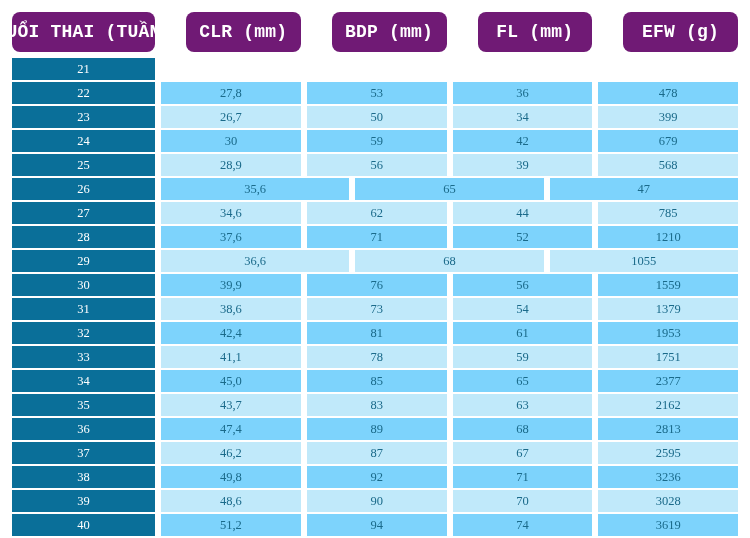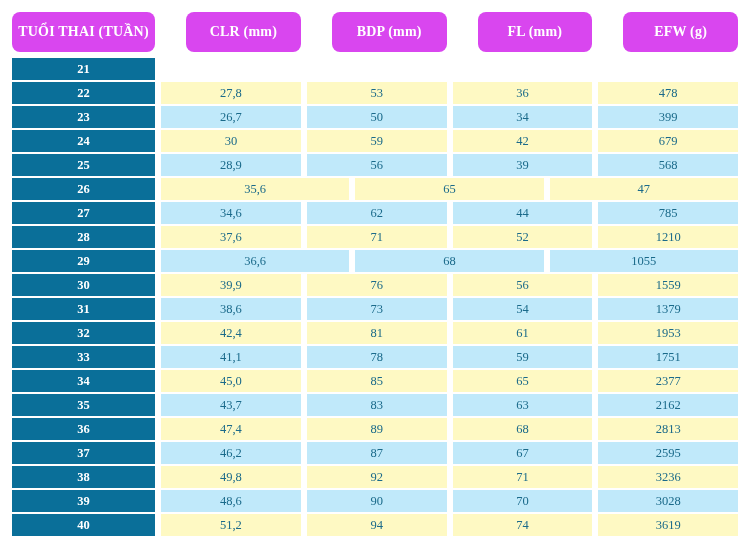--- a/index.html
+++ b/index.html
@@ -20,32 +20,32 @@
     width: 750px;
   }
 
   
   .thead {
     display: flex;
     gap: 6px;
     margin-bottom: 6px;
   }
   .th {
-    background: #d946ef;
+    background: #701a75;
     color: #ffffff;
     border-radius: 8px;
     height: 40px;
     display: flex;
     align-items: center;
     justify-content: center;
-    font-size: 14px;
+    font-size: 18px;
     font-weight: 700;
     letter-spacing: 0.2px;
     text-align: center;
-    font-family: Liberation Serif, serif;
+    font-family: Liberation Mono, monospace;
     white-space: nowrap;
   }
   .th-week {
     flex: 0 0 143px;
     width: 143px;
   }
   .th-data {
     flex: 1 1 0;
     min-width: 0;
     margin-left: 25px;
@@ -71,31 +71,31 @@
     font-size: 12.5px;
     line-height: 1;
     white-space: nowrap;
     font-family: "Liberation Serif", "DejaVu Serif", serif;
   }
   .td-week {
     flex: 0 0 143px;
     width: 143px;
     background: #0a6f99;
     color: #ffffff;
-    font-weight: 700;
+    font-weight: 400;
     font-size: 12.5px;
   }
   .td-data {
     flex: 1 1 0;
     min-width: 0;
     color: #1a6a8a;
     font-weight: 400;
   }
   .tr.odd .td-data  { background: #c0e9fa; margin-top: 48px; }
-  .tr.even .td-data { background: #fef9c3; }
+  .tr.even .td-data { background: #7dd3fc; }
 </style>
 </head>
 <body>
 
 <div class="table-wrap">
 
   <div class="thead">
     <div class="th th-week">TUỔI THAI (TUẦN)</div>
     <div class="th th-data">CLR (mm)</div>
     <div class="th th-data">BDP (mm)</div>

